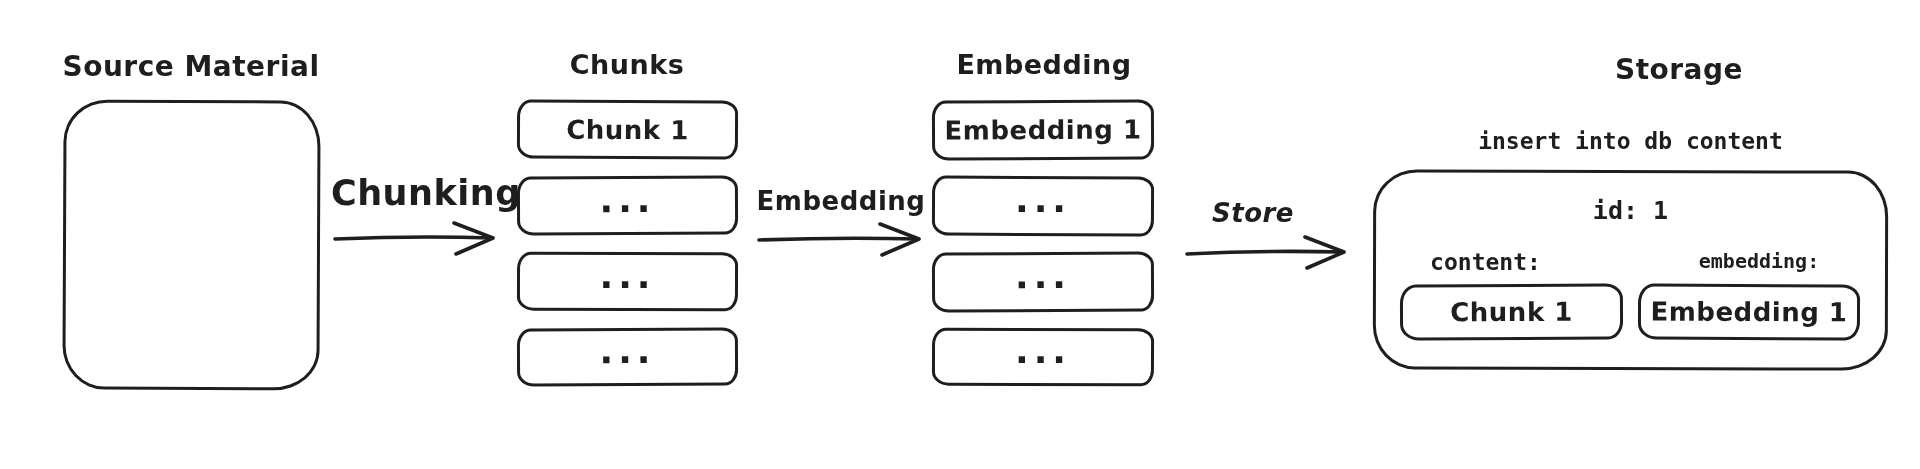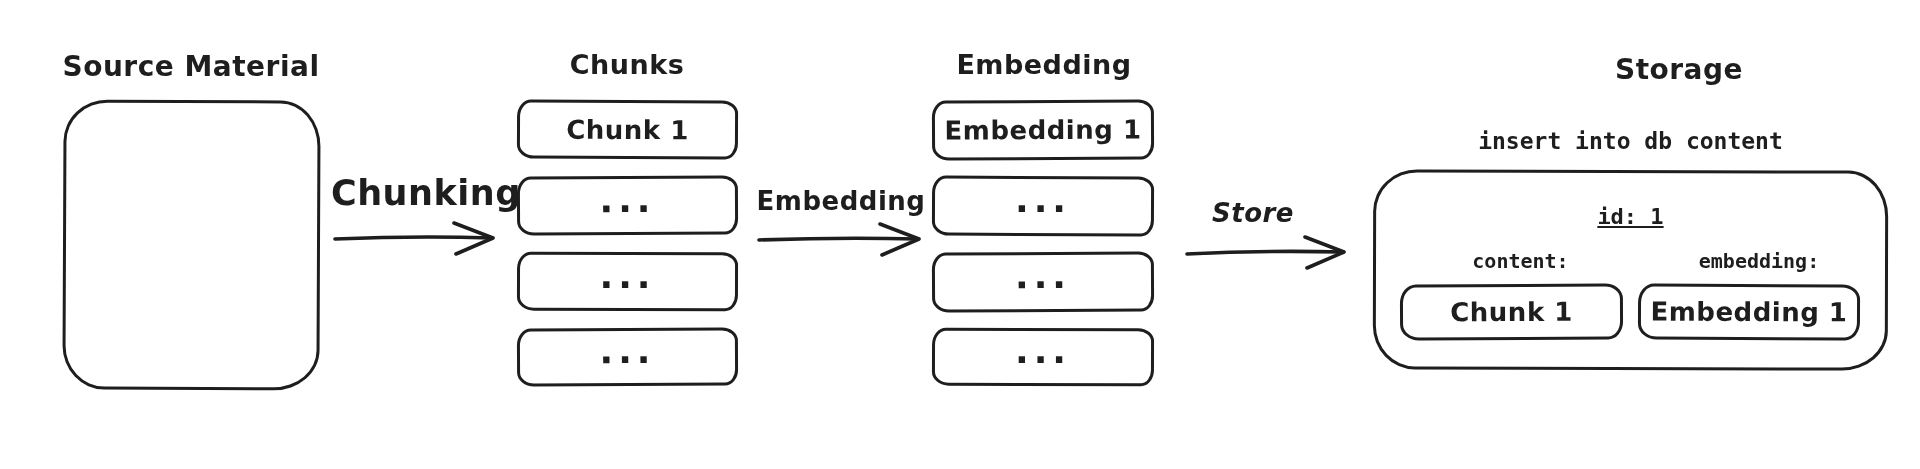--- a/index.html
+++ b/index.html
@@ -121,23 +121,23 @@
   <svg class="arrow-svg" style="left:1184px; top:231px;" width="165" height="42" viewBox="0 0 165 42">
     <path d="M3 23 Q 82 19 159 21" fill="none" stroke="currentColor" stroke-width="3.6" stroke-linecap="round"></path>
     <path d="M121 6 L160 21 L123 37" fill="none" stroke="currentColor" stroke-width="3.6" stroke-linecap="round" stroke-linejoin="round"></path>
   </svg>
 
   <div class="hand" style="left:1564px; top:53px; width:230px; font-size:28px;">Storage</div>
   <div class="mono" style="left:1373px; top:128px; width:515px; font-size:23px;">insert into db content</div>
 
   <div class="sketch-box big-box r3" style="left:1373px; top:170px; width:515px; height:200px;"></div>
 
-  <div class="mono" style="left:1373px; top:204px; width:515px; font-size:22px;text-decoration:underline;">id: 1</div>
+  <div class="mono" style="left:1373px; top:196px; width:515px; font-size:25px;">id: 1</div>
 
-  <div class="mono" style="left:1408px; top:249px; width:225px; font-size:20px;">content:</div>
+  <div class="mono" style="left:1373px; top:249px; width:225px; font-size:23px;">content:</div>
   <div class="mono" style="left:1648px; top:249px; width:222px; font-size:20px;">embedding:</div>
 
   <div class="sketch-box item-box r2" style="left:1400px; top:284px; width:223px; height:56px; border-radius:16px 18px 15px 19px / 19px 15px 18px 16px;">
     <span>Chunk 1</span>
   </div>
   <div class="sketch-box item-box r1" style="left:1638px; top:284px; width:222px; height:56px; border-radius:16px 18px 15px 19px / 19px 15px 18px 16px;">
     <span>Embedding 1</span>
   </div>
 
 </div>

